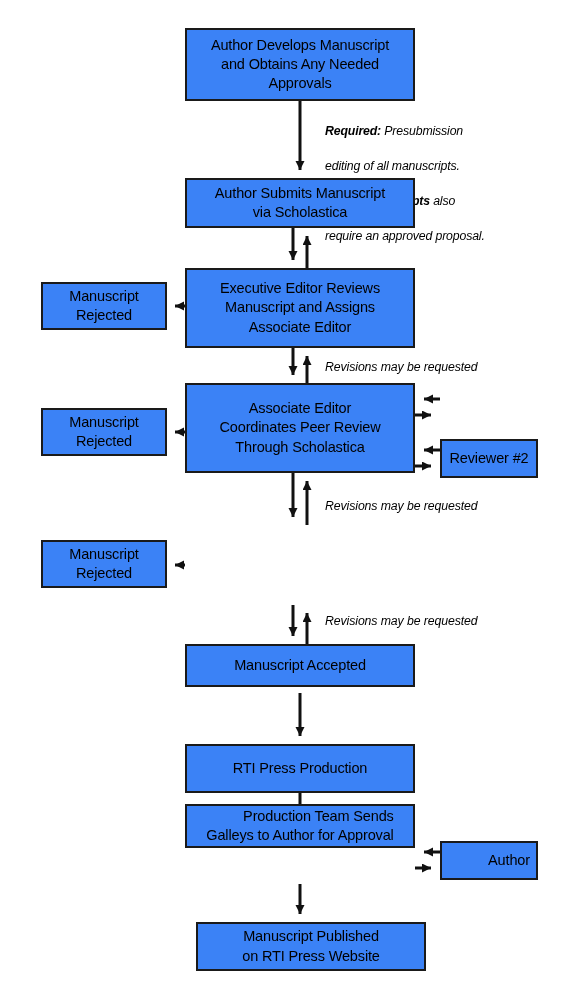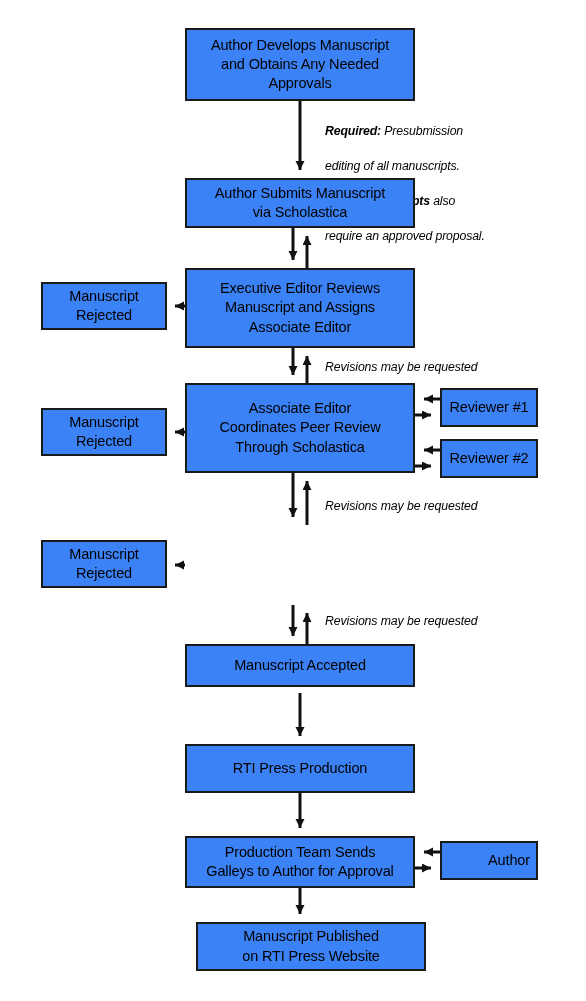--- a/index.html
+++ b/index.html
@@ -150,21 +150,21 @@
 
 
   <div class="node" style="left:185px; top:644px; width:230px; height:43px;">
     <span class="node-label">Manuscript Accepted</span>
   </div>
 
   <div class="node" style="left:185px; top:744px; width:230px; height:49px;">
     <span class="node-label">RTI Press Production</span>
   </div>
 
-  <div class="node" style="left:185px; top:836px; width:230px; height:52px;">
+  <div class="node" style="left:185px; top:804px; width:230px; height:44px;text-align:right;">
     <span class="node-label">Production Team Sends
 Galleys to Author for Approval</span>
   </div>
 
   <div class="node" style="left:196px; top:922px; width:230px; height:49px;">
     <span class="node-label">Manuscript Published
 on RTI Press Website</span>
   </div>
 
   <div class="node" style="left:41px; top:282px; width:126px; height:48px;">
@@ -175,23 +175,20 @@
   <div class="node" style="left:41px; top:408px; width:126px; height:48px;">
     <span class="node-label">Manuscript
 Rejected</span>
   </div>
 
   <div class="node" style="left:41px; top:540px; width:126px; height:48px;">
     <span class="node-label">Manuscript
 Rejected</span>
   </div>
 
-  <div class="node" style="left:440px; top:388px; width:98px; height:39px;">
-    <span class="node-label">Reviewer #1</span>
-  </div>
 
   <div class="node" style="left:440px; top:439px; width:98px; height:39px;">
     <span class="node-label">Reviewer #2</span>
   </div>
 
   <div class="node" style="left:440px; top:841px; width:98px; height:39px;padding-left:44px;">
     <span class="node-label">Author</span>
   </div>
 
   <div class="edge-label" style="left:325px; top:360px;">Revisions may be  requested</div>

